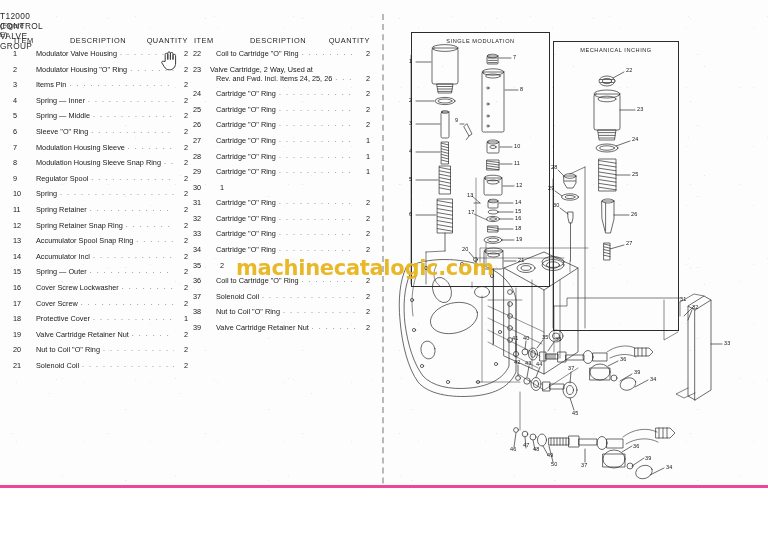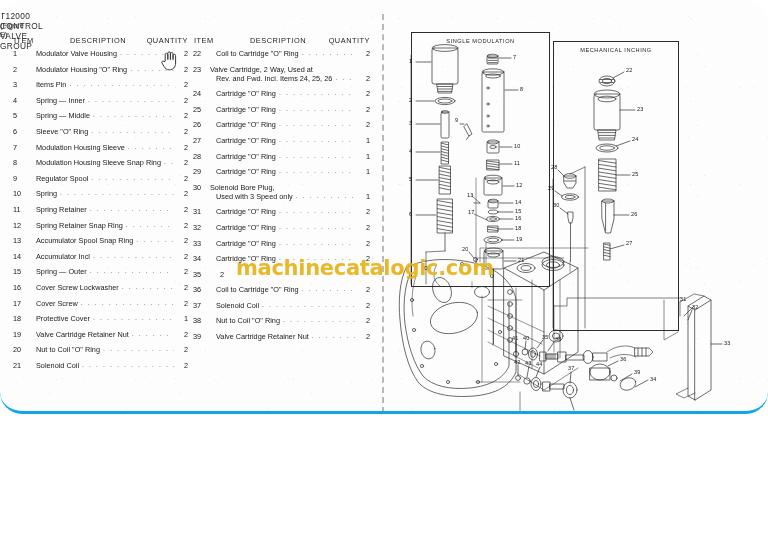--- a/index.html
+++ b/index.html
@@ -4,28 +4,27 @@
 <title>T12000 Control Valve Group</title>
 <style>
   html, body {
     margin: 0;
     padding: 0;
     background: #ffffff;
   }
   #page {
     position: relative;
     width: 768px;
-    height: 414px;
+    height: 488px;
     background: #fdfdfd;
     overflow: hidden;
     font-family: "Liberation Sans", "DejaVu Sans", sans-serif;
     color: #1a1a1a;
-    border-bottom: 3px solid #0ea5e9;
+    border-bottom: 3px solid #ec4899;
     box-sizing: border-box;
-    border-radius: 22px;
   }
 
   
   #speckle {
     position: absolute;
     inset: 0;
     pointer-events: none;
     opacity: .5;
     background-image:
       radial-gradient(circle at 12% 22%, rgba(160,150,170,.5) 0 .6px, transparent .7px),
@@ -507,27 +506,20 @@
             <div class="r-mid">
               <div class="dline">
                 <span class="dtext">Cartridge "O" Ring</span>
                 <span class="leader"></span>
               </div>
             </div>
             <div class="r-qty">1</div>
           </div>
           <div class="row two-line">
             <div class="r-item">30</div>
-            <div class="r-mid">
-              <div class="dplain">Solenoid Bore Plug,</div>
-              <div class="dline">
-                <span class="dtext">Used with 3 Speed only</span>
-                <span class="leader"></span>
-              </div>
-            </div>
             <div class="r-qty" style="align-self: flex-end;">1</div>
           </div>
           <div class="row">
             <div class="r-item">31</div>
             <div class="r-mid">
               <div class="dline">
                 <span class="dtext">Cartridge "O" Ring</span>
                 <span class="leader"></span>
               </div>
             </div>

